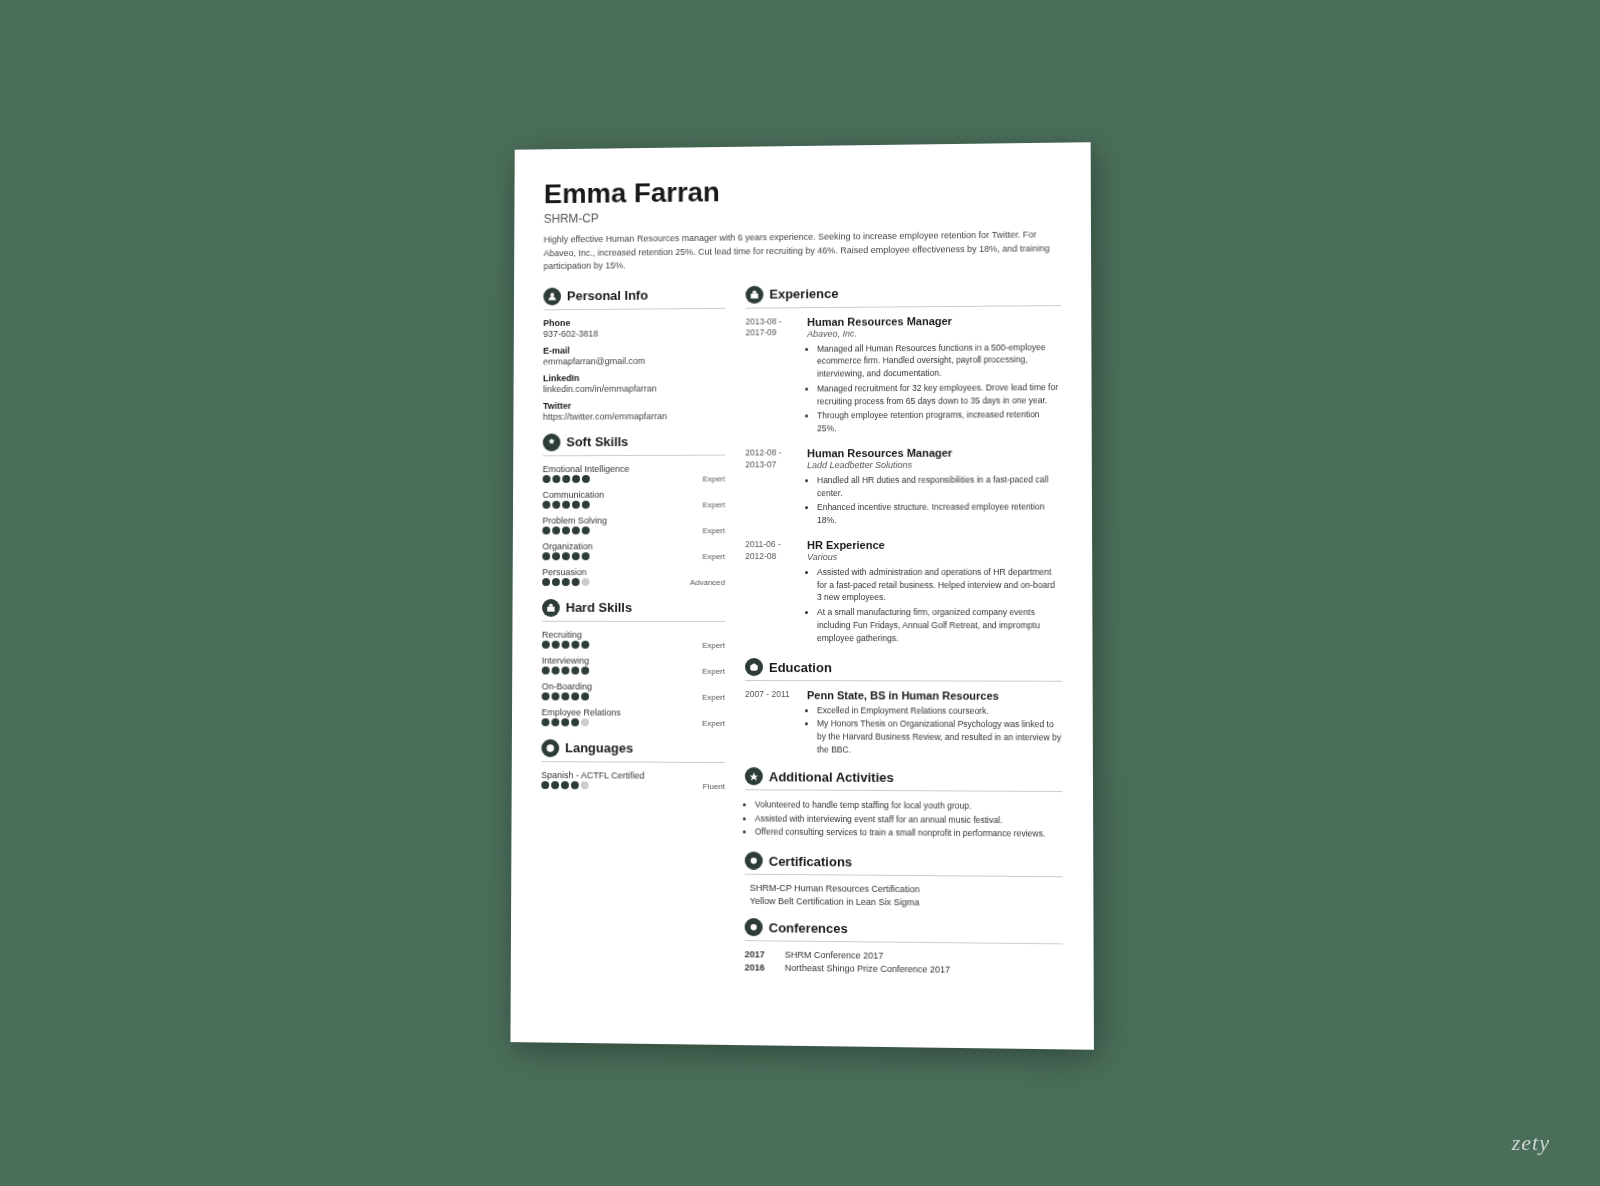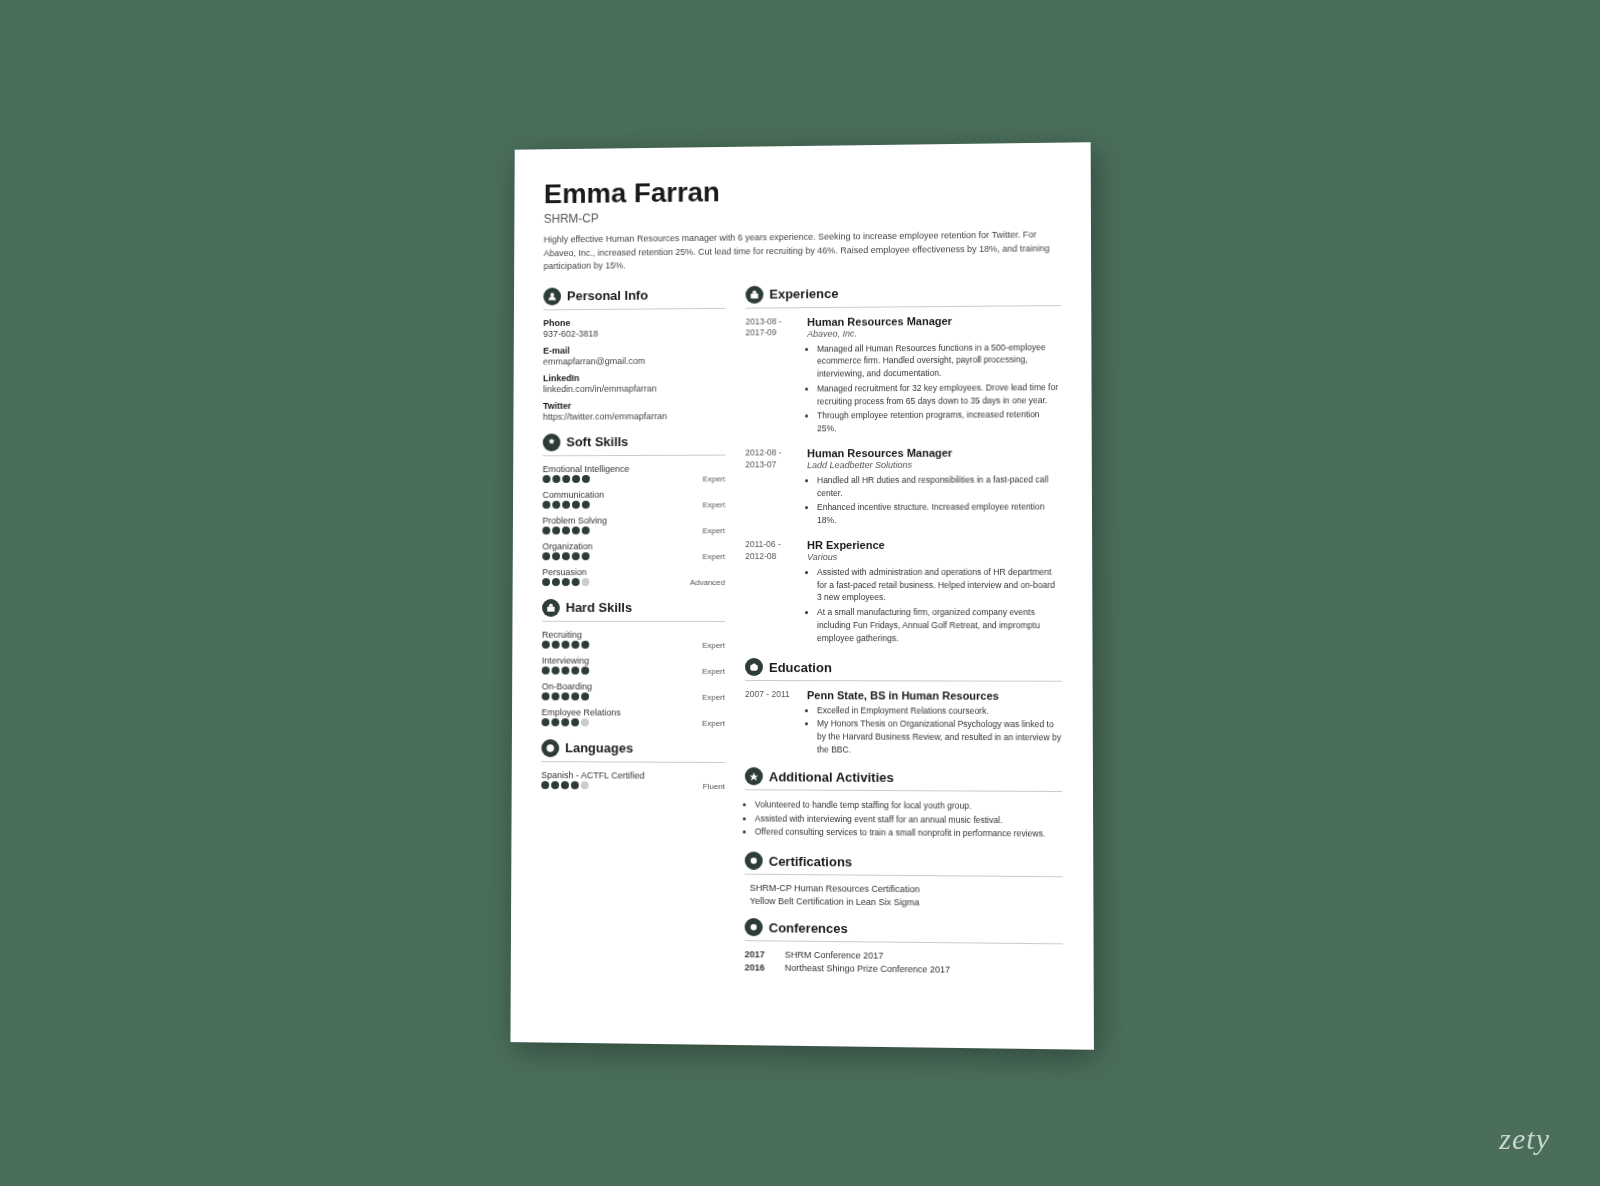--- a/index.html
+++ b/index.html
@@ -265,21 +265,21 @@
       font-weight: bold;
       width: 30px;
       flex-shrink: 0;
     }
 
     
     .zety-watermark {
       position: absolute;
       bottom: 30px;
       right: 50px;
-      font-size: 30px;
+      font-size: 22px;
       color: rgba(255,255,255,0.7);
       font-family: Georgia, serif;
       font-style: italic;
       letter-spacing: 1px;
     }
 
     .right-section-header {
       display: flex;
       align-items: center;
       gap: 6px;

